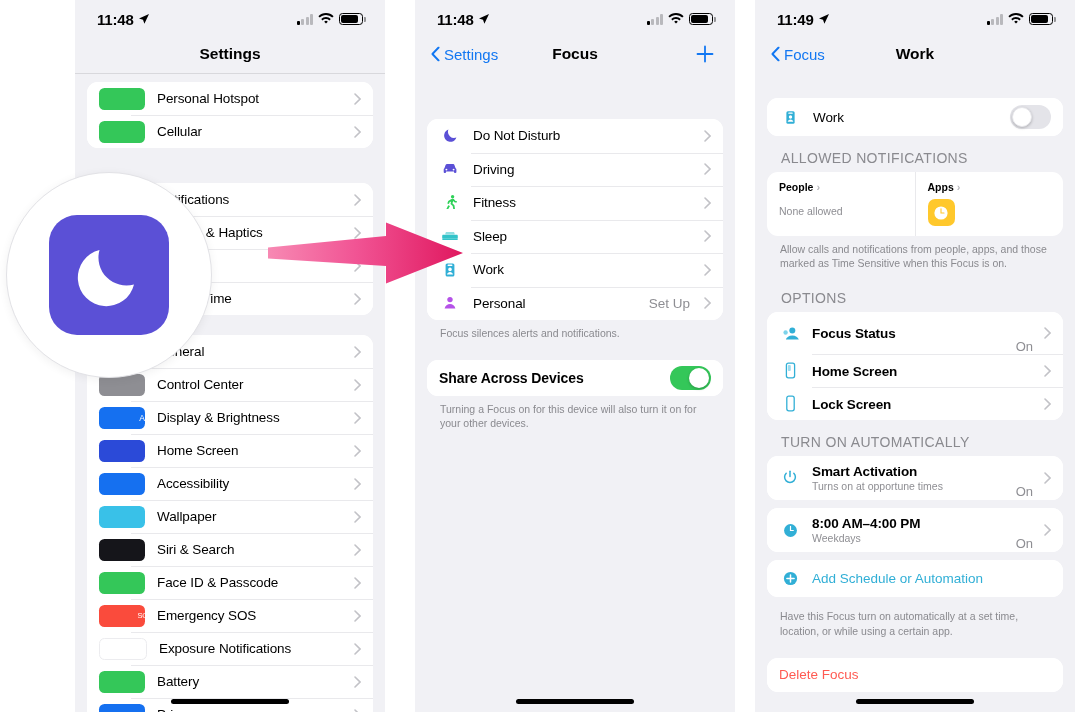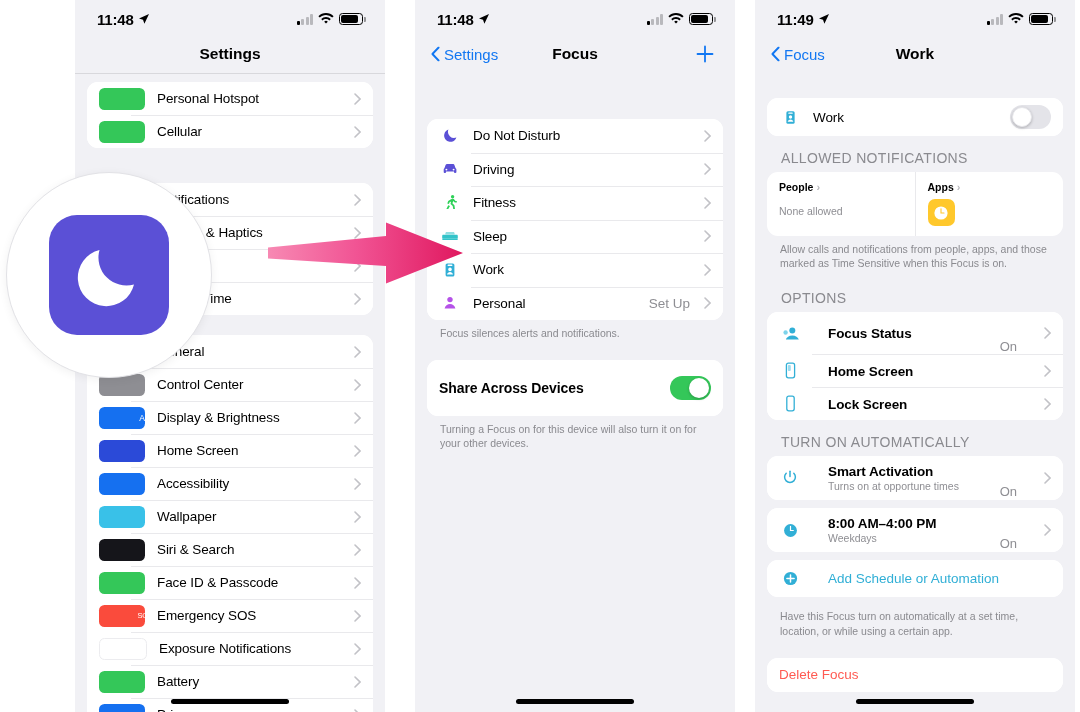--- a/index.html
+++ b/index.html
@@ -119,21 +119,21 @@
   }
   .two-col .col { flex:1; padding: 9px 12px 10px 12px; }
   .two-col .col + .col { border-left: 1px solid #e9e9ec; }
   .col-head { font-size: 10.5px; font-weight:bold; color:#000; display:flex; align-items:center; gap:3px; }
   .col-head .c { color:#b9b9be; font-size:11px; }
   .col-sub { font-size: 10.5px; color:#8e8e93; margin-top: 12px; }
   .app-chip { width:27px; height:27px; border-radius:7px; background:#ffc82c;
               margin-top:6px; display:flex; align-items:center; justify-content:center; }
 
   .row2 {
-    display:flex; align-items:center; gap:27px; padding: 0 12px; min-height: 44px;
+    display:flex; align-items:center; gap:11px; padding: 0 12px; min-height: 44px;
     position:relative; background:#fff; cursor:pointer;
   }
   .row2 + .row2::before { content:""; position:absolute; left:45px; right:0; top:0; height:1px; background:#e9e9ec; }
   .row2 .txt { flex:1; }
   .row2 .t1 { font-size: 13.5px; color:#000; font-weight:600; letter-spacing:-0.1px; }
   .row2 .t2 { font-size: 10.5px; color:#8e8e93; margin-top:1px; }
   .row2 .value { font-size:13px; color:#8e8e93;margin-top:27px; }
   .link-txt { font-size: 13.5px; color:#31afd6; }
   .danger-txt { font-size: 13.5px; color:#ff5a52; }
 
@@ -542,21 +542,21 @@
               <path d="M1 1l5 5-5 5" stroke="#c2c2c7" stroke-width="1.6" fill="none" stroke-linecap="round"></path>
             </svg></span>
       </div>
     </div>
 
     <div class="section-caption">Focus silences alerts and notifications.</div>
 
     <div style="height:14px"></div>
 
     <div class="group">
-      <div class="row" style="height:56px">
+      <div class="row" style="height:36px">
         <span class="label" style="font-size:14px;font-weight:600">Share Across Devices</span>
         <span class="toggle on">
             <span class="knob"></span>
           </span>
       </div>
     </div>
 
     <div class="section-caption">Turning a Focus on for this device will also turn it on for your other devices.</div>
 
     <div class="home-ind"></div>

